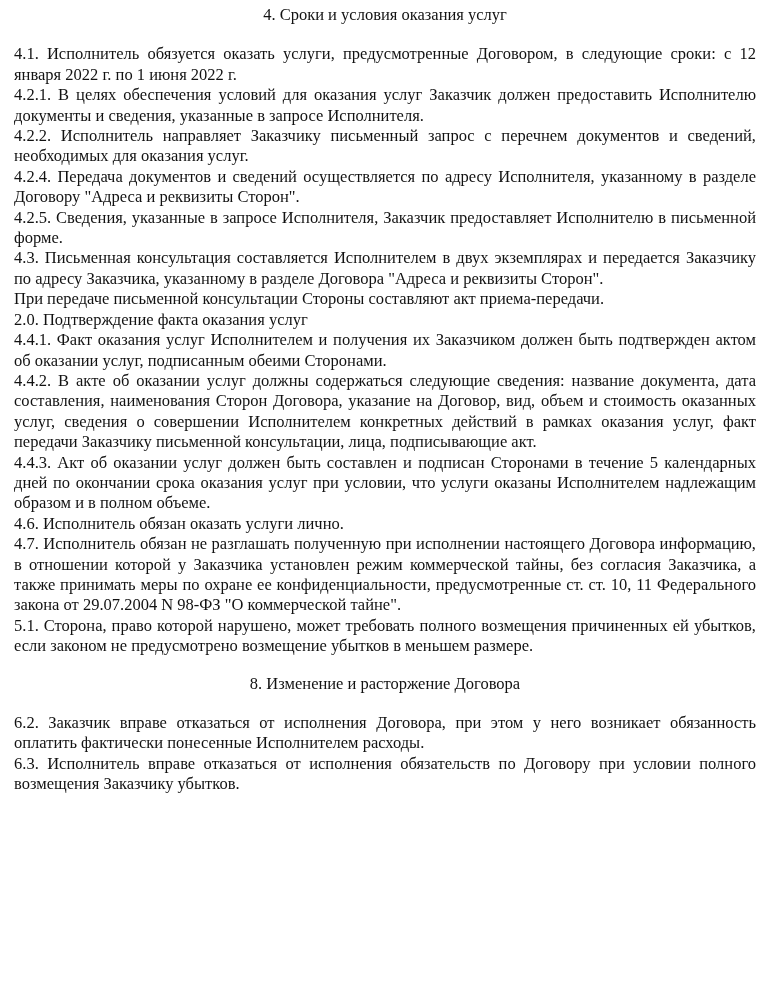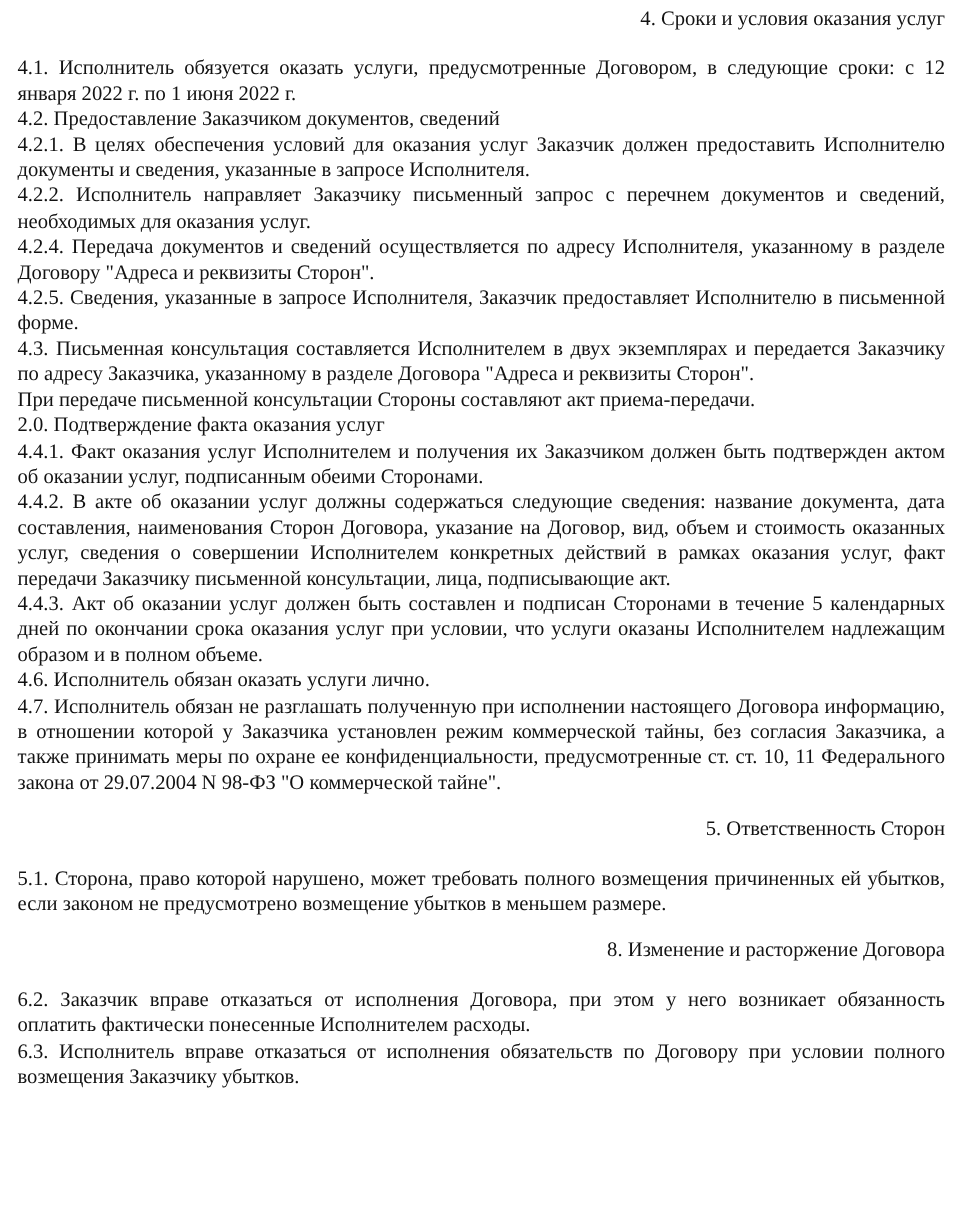--- a/index.html
+++ b/index.html
@@ -15,58 +15,56 @@
     background: #ffffff;
     color: #121212;
     padding: 5px 14px 8px 14px;
     font-family: "Liberation Serif", "DejaVu Serif", serif;
     font-size: 16.5px;
     line-height: 20.4px;
     overflow: hidden;
   }
   .hd {
     margin: 17px 0 19px 0;
-    text-align: right;
+    text-align: center;
     font-size: 16.5px;
     font-weight: normal;
     line-height: 20.4px;
   }
   .hd.first {
     margin-top: 0;
   }
   .para {
     margin: 0;
     text-align: justify;
   }
 </style>
 </head>
 <body>
 
 <main class="page">
 
   <section>
     <h2 class="hd first">4. Сроки и условия оказания услуг</h2>
     <p class="para">4.1. Исполнитель обязуется оказать услуги, предусмотренные Договором, в следующие сроки: с 12 января 2022 г. по 1 июня 2022 г.</p>
-    <p class="para">4.2. Предоставление Заказчиком документов, сведений</p>
     <p class="para">4.2.1. В целях обеспечения условий для оказания услуг Заказчик должен предоставить Исполнителю документы и сведения, указанные в запросе Исполнителя.</p>
     <p class="para">4.2.2. Исполнитель направляет Заказчику письменный запрос с перечнем документов и сведений, необходимых для оказания услуг.</p>
     <p class="para">4.2.4. Передача документов и сведений осуществляется по адресу Исполнителя, указанному в разделе Договору "Адреса и реквизиты Сторон".</p>
     <p class="para">4.2.5. Сведения, указанные в запросе Исполнителя, Заказчик предоставляет Исполнителю в письменной форме.</p>
     <p class="para">4.3. Письменная консультация составляется Исполнителем в двух экземплярах и передается Заказчику по адресу Заказчика, указанному в разделе Договора "Адреса и реквизиты Сторон".</p>
     <p class="para">При передаче письменной консультации Стороны составляют акт приема-передачи.</p>
     <p class="para">2.0. Подтверждение факта оказания услуг</p>
     <p class="para">4.4.1. Факт оказания услуг Исполнителем и получения их Заказчиком должен быть подтвержден актом об оказании услуг, подписанным обеими Сторонами.</p>
     <p class="para">4.4.2. В акте об оказании услуг должны содержаться следующие сведения: название документа, дата составления, наименования Сторон Договора, указание на Договор, вид, объем и стоимость оказанных услуг, сведения о совершении Исполнителем конкретных действий в рамках оказания услуг, факт передачи Заказчику письменной консультации, лица, подписывающие акт.</p>
     <p class="para">4.4.3. Акт об оказании услуг должен быть составлен и подписан Сторонами в течение 5 календарных дней по окончании срока оказания услуг при условии, что услуги оказаны Исполнителем надлежащим образом и в полном объеме.</p>
     <p class="para">4.6. Исполнитель обязан оказать услуги лично.</p>
     <p class="para">4.7. Исполнитель обязан не разглашать полученную при исполнении настоящего Договора информацию, в отношении которой у Заказчика установлен режим коммерческой тайны, без согласия Заказчика, а также принимать меры по охране ее конфиденциальности, предусмотренные ст. ст. 10, 11 Федерального закона от 29.07.2004 N 98-ФЗ "О коммерческой тайне".</p>
   </section>
 
   <section>
-    <h2 class="hd">5. Ответственность Сторон</h2>
     <p class="para">5.1. Сторона, право которой нарушено, может требовать полного возмещения причиненных ей убытков, если законом не предусмотрено возмещение убытков в меньшем размере.</p>
   </section>
 
   <section>
     <h2 class="hd">8. Изменение и расторжение Договора</h2>
     <p class="para">6.2. Заказчик вправе отказаться от исполнения Договора, при этом у него возникает обязанность оплатить фактически понесенные Исполнителем расходы.</p>
     <p class="para">6.3. Исполнитель вправе отказаться от исполнения обязательств по Договору при условии полного возмещения Заказчику убытков.</p>
   </section>
 
 </main>

